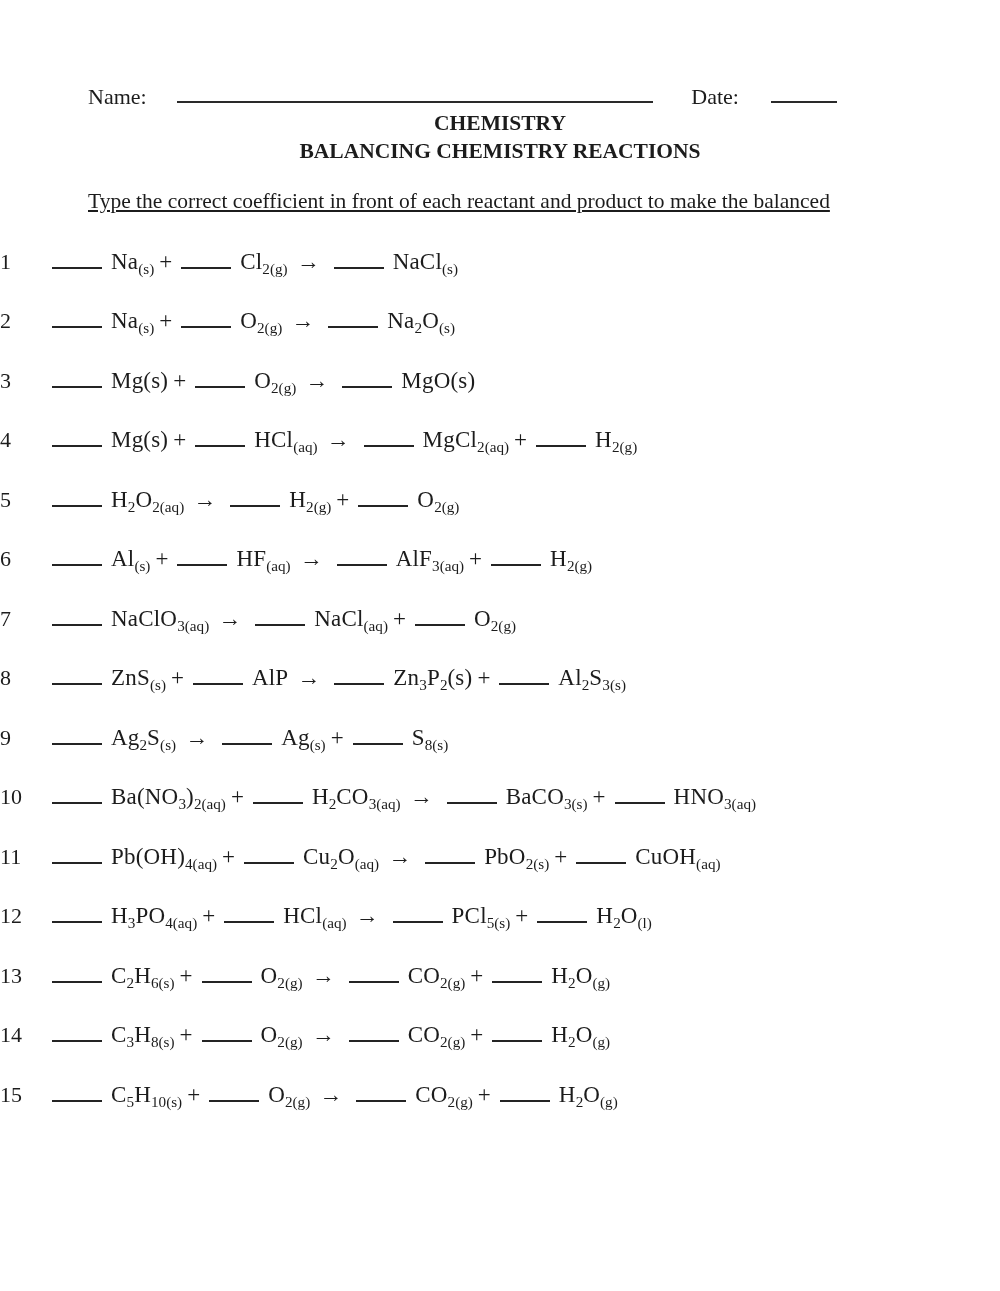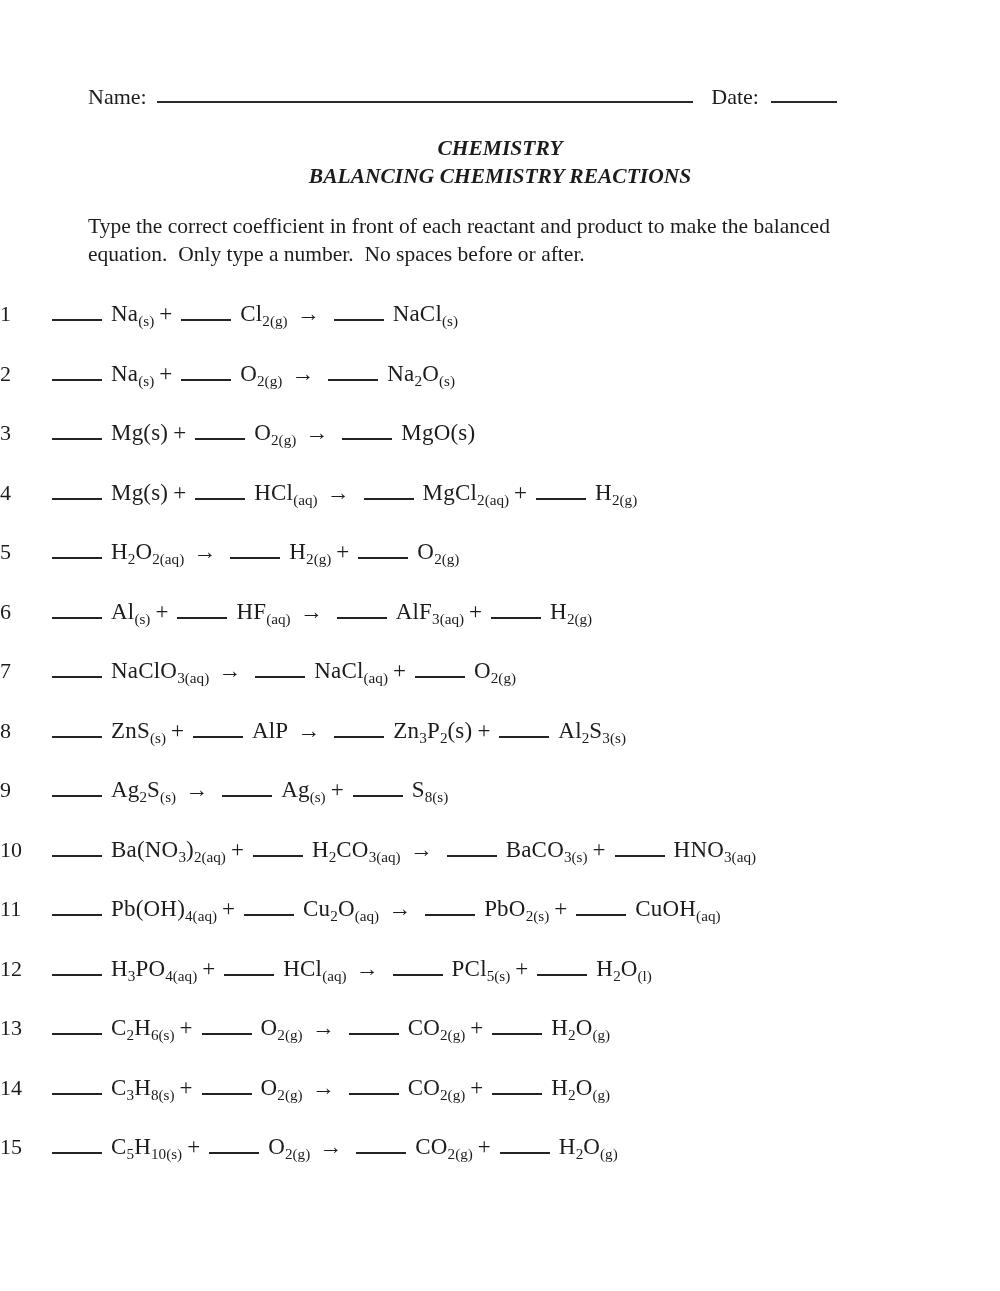--- a/index.html
+++ b/index.html
@@ -10,37 +10,37 @@
     font-family: "Liberation Serif", serif;
     position: relative;
     overflow: hidden;
   }
   .page { position: relative; width: 1000px; height: 1291px; }
 
   
   .name-row {
     display: flex; align-items: baseline;
     margin: 84px 163px 0 88px;
-    font-size: 22px; white-space: nowrap;
+    font-size: 22px; white-space: nowrap; gap: 20px;
   }
   .line-fill {
     flex: 1 1 auto; height: 0; border-bottom: 2px solid #2a2a2a;
     margin: 0 4px 0 10px; align-self: baseline; transform: translateY(-1px);
   }
   .date-label { margin-left: 14px; }
   .line-short {
     width: 66px; height: 0; border-bottom: 2px solid #2a2a2a;
     margin-left: 12px; transform: translateY(-1px);
   }
 
   
-  .title-block { text-align: center; margin-top: 25px; font-weight: bold; font-size: 21.5px; line-height: 27.5px; font-style: italic; }
+  .title-block { text-align: center; font-weight: bold; font-size: 21.5px; line-height: 27.5px; }
 
   
-  .instructions { margin: 23px 90px 0 88px; font-size: 21.5px; line-height: 27.5px; }
+  .instructions { margin: 23px 90px 0 88px; font-size: 21.5px; line-height: 27.5px; text-decoration: underline; }
 
   
   .equations { margin-top: 16px; }
   .eq-row { height: 59.5px; line-height: 59.5px; white-space: nowrap; font-size: 23px; }
   .eq-num { display: inline-block; width: 50px; font-size: 22px; }
   .blank {
     display: inline-block; width: 50px; height: 0;
     border-bottom: 2px solid #242424;
     margin: 0 9px 0 2px;
   }
@@ -61,21 +61,20 @@
     <span class="line-short"></span>
   </div>
 
   <div class="title-block">
     <div>CHEMISTRY</div>
     <div>BALANCING CHEMISTRY REACTIONS</div>
   </div>
 
   <div class="instructions">
     <div>Type the correct coefficient in front of each reactant and product to make the balanced</div>
-    <div>equation.&nbsp; Only type a number.&nbsp; No spaces before or after.</div>
   </div>
 
   <div class="equations">
       <div class="eq-row"><span class="eq-num">1</span><span class="blank"></span><span class="formula"><span>Na</span><span class="sub">(s)</span></span><span class="op plus">+</span><span class="blank"></span><span class="formula"><span>Cl</span><span class="sub">2(g)</span></span><span class="op arrow">→</span><span class="blank"></span><span class="formula"><span>NaCl</span><span class="sub">(s)</span></span></div>
       <div class="eq-row"><span class="eq-num">2</span><span class="blank"></span><span class="formula"><span>Na</span><span class="sub">(s)</span></span><span class="op plus">+</span><span class="blank"></span><span class="formula"><span>O</span><span class="sub">2(g)</span></span><span class="op arrow">→</span><span class="blank"></span><span class="formula"><span>Na</span><span class="sub">2</span><span>O</span><span class="sub">(s)</span></span></div>
       <div class="eq-row"><span class="eq-num">3</span><span class="blank"></span><span class="formula"><span>Mg(s)</span></span><span class="op plus">+</span><span class="blank"></span><span class="formula"><span>O</span><span class="sub">2(g)</span></span><span class="op arrow">→</span><span class="blank"></span><span class="formula"><span>MgO(s)</span></span></div>
       <div class="eq-row"><span class="eq-num">4</span><span class="blank"></span><span class="formula"><span>Mg(s)</span></span><span class="op plus">+</span><span class="blank"></span><span class="formula"><span>HCl</span><span class="sub">(aq)</span></span><span class="op arrow">→</span><span class="blank"></span><span class="formula"><span>MgCl</span><span class="sub">2(aq)</span></span><span class="op plus">+</span><span class="blank"></span><span class="formula"><span>H</span><span class="sub">2(g)</span></span></div>
       <div class="eq-row"><span class="eq-num">5</span><span class="blank"></span><span class="formula"><span>H</span><span class="sub">2</span><span>O</span><span class="sub">2(aq)</span></span><span class="op arrow">→</span><span class="blank"></span><span class="formula"><span>H</span><span class="sub">2(g)</span></span><span class="op plus">+</span><span class="blank"></span><span class="formula"><span>O</span><span class="sub">2(g)</span></span></div>
       <div class="eq-row"><span class="eq-num">6</span><span class="blank"></span><span class="formula"><span>Al</span><span class="sub">(s)</span></span><span class="op plus">+</span><span class="blank"></span><span class="formula"><span>HF</span><span class="sub">(aq)</span></span><span class="op arrow">→</span><span class="blank"></span><span class="formula"><span>AlF</span><span class="sub">3(aq)</span></span><span class="op plus">+</span><span class="blank"></span><span class="formula"><span>H</span><span class="sub">2(g)</span></span></div>
       <div class="eq-row"><span class="eq-num">7</span><span class="blank"></span><span class="formula"><span>NaClO</span><span class="sub">3(aq)</span></span><span class="op arrow">→</span><span class="blank"></span><span class="formula"><span>NaCl</span><span class="sub">(aq)</span></span><span class="op plus">+</span><span class="blank"></span><span class="formula"><span>O</span><span class="sub">2(g)</span></span></div>

